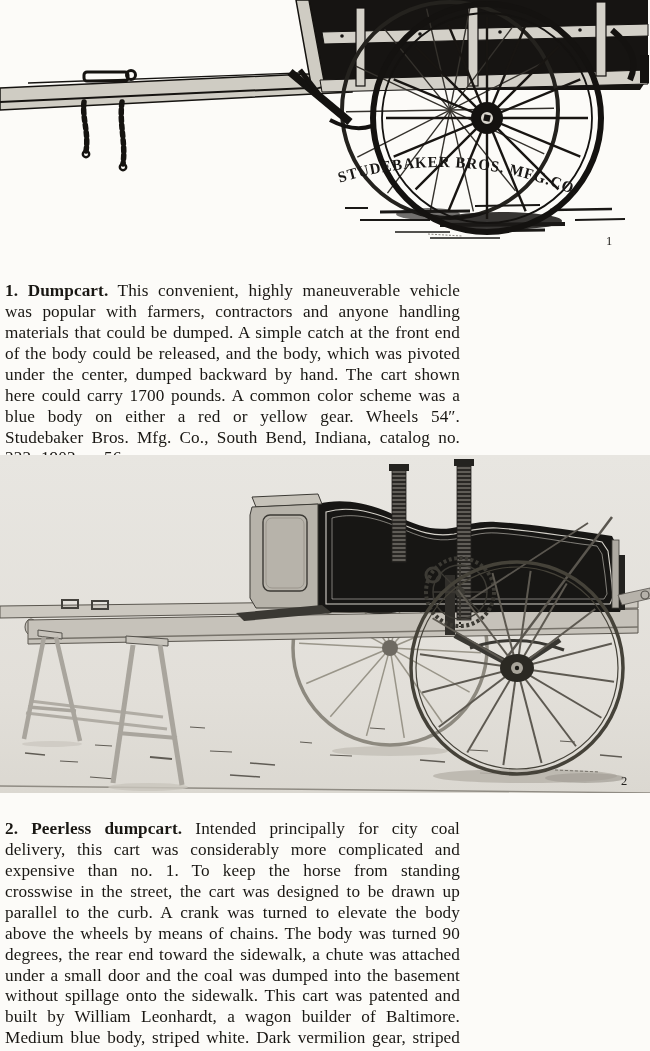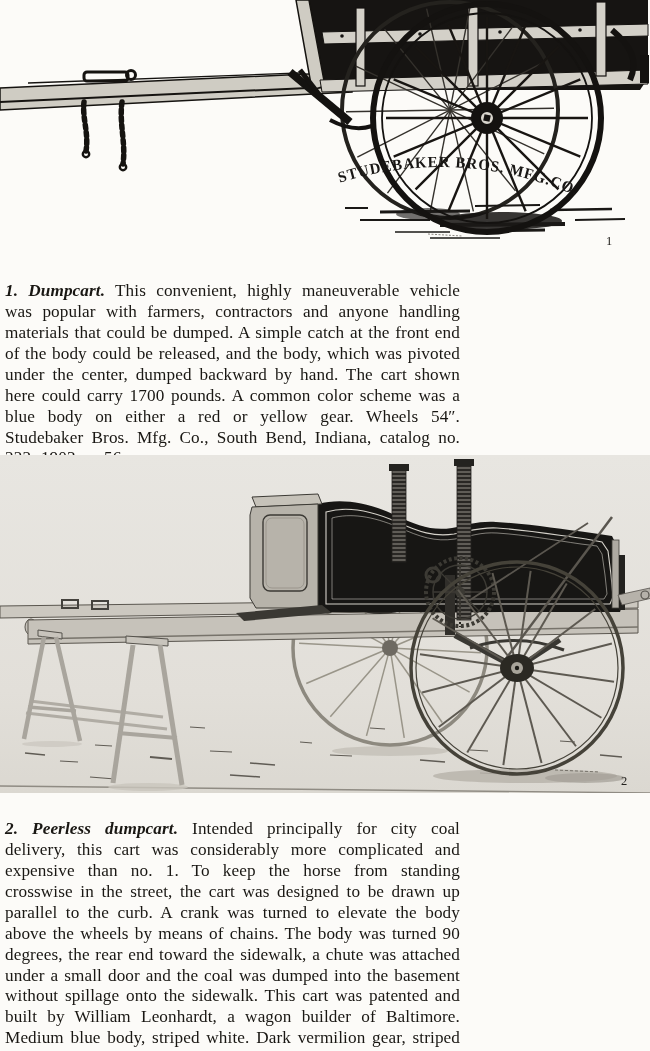--- a/index.html
+++ b/index.html
@@ -12,21 +12,21 @@
   #illus1{top:0;}
   #illus2{top:455px;}
   .caption{
     position:absolute;left:5px;width:455px;
     text-align:justify;
     font-size:17.2px;line-height:20.9px;color:#191713;
     letter-spacing:.1px;word-spacing:.06em;
   }
   #caption1{top:264px;}
   #caption2{top:802px;}
-  .caption .lead{font-weight:bold;font-style:italic;}
+  .caption .lead{font-weight:bold;}
   .journal{font-style:italic;}
   .fignum{
     position:absolute;font-size:12.5px;color:#23211e;width:14px;text-align:center;
   }
   #fig1-num{left:602px;top:234px;}
   #fig2-num{left:617px;top:774px;}
 </style>
 </head>
 <body>
 

